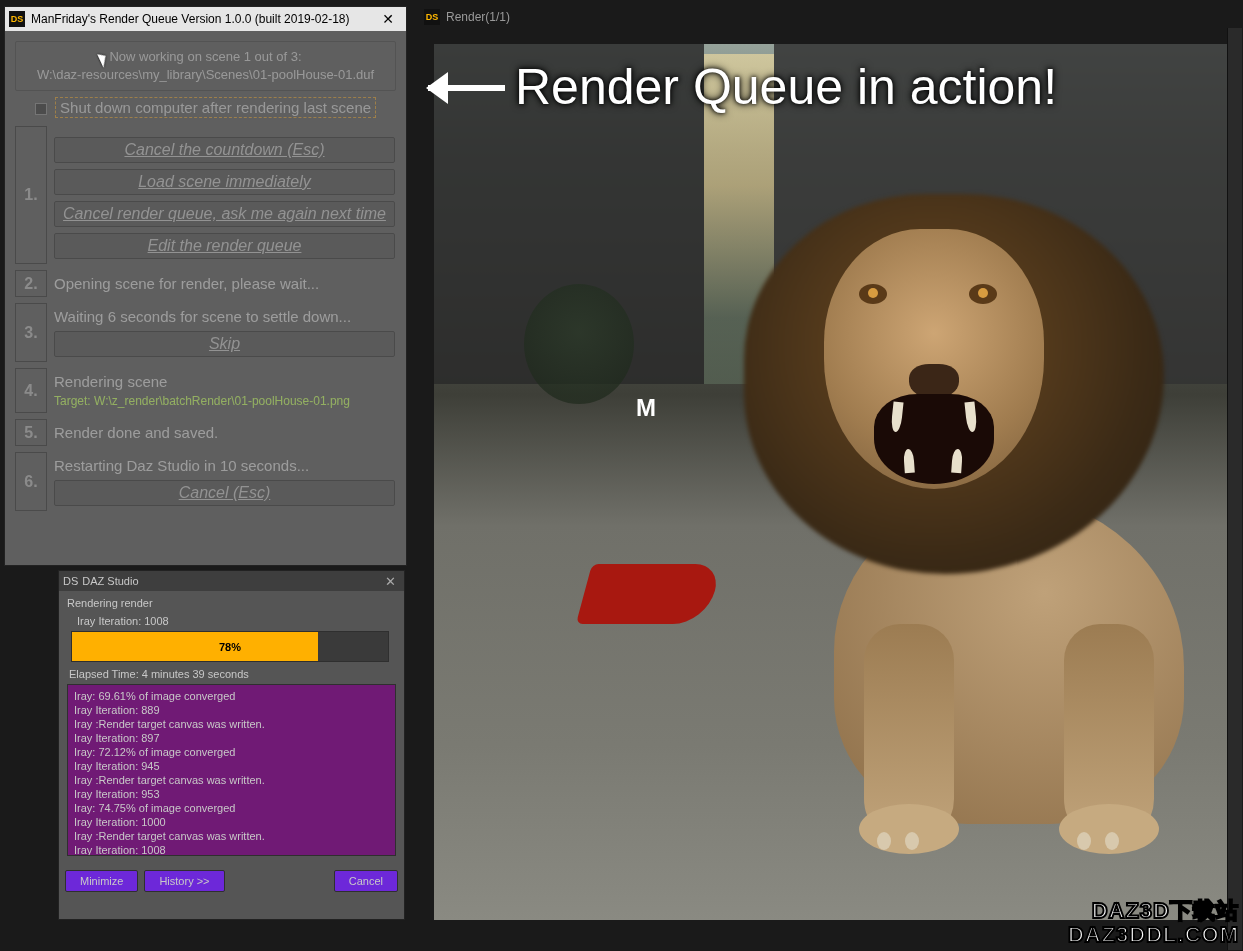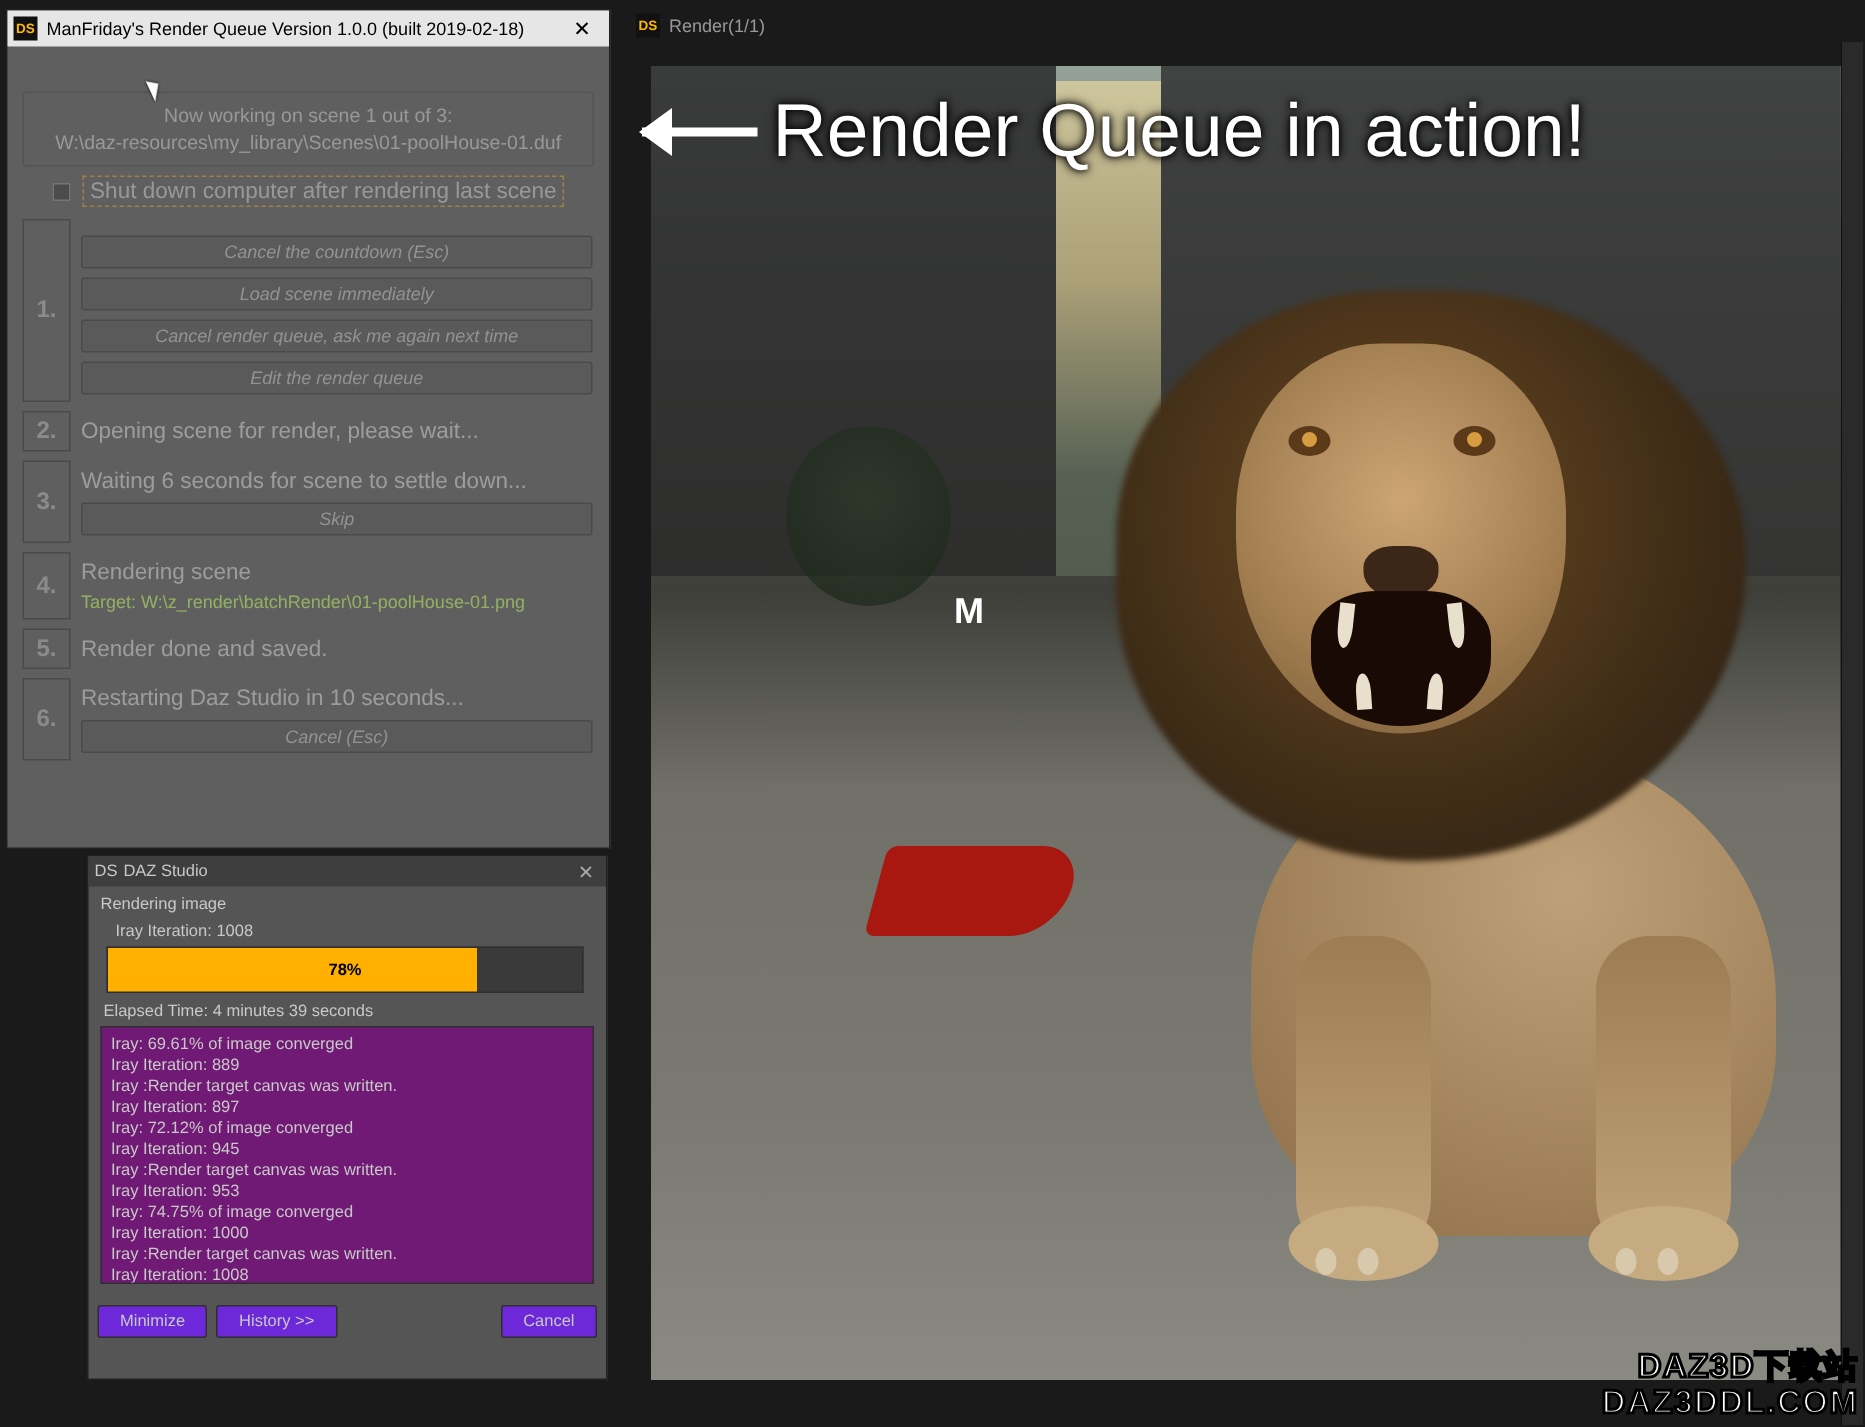--- a/index.html
+++ b/index.html
@@ -50,21 +50,20 @@
     display: flex; align-items: center; justify-content: center;
     font-size: 14px;
     color: #000;
   }
 
   .rq-body {
     padding: 10px 10px 4px 10px;
     color: #c8c8c8;
     font-size: 12px;
     opacity: 0.55;
-    margin-top: 20px;
   }
   .status-box {
     border: 1px solid #4a4a4a;
     border-radius: 2px;
     padding: 6px 8px;
     text-align: center;
     font-size: 13px;
     line-height: 18px;
   }
   .shutdown-row {
@@ -113,24 +112,25 @@
   }
 
   .btn {
     display: block;
     width: 100%;
     margin-top: 6px;
     border: 1px solid #3a3a3a;
     border-radius: 2px;
     background: #565656;
     color: #bdbdbd;
-    font-size: 12px;
+    font-size: 16px;
     font-style: italic;
     text-align: center;
     padding: 3px 0;
+    text-decoration: underline;
   }
 
   
   .ds-dialog {
     position: absolute;
     left: 58px;
     top: 570px;
     width: 347px;
     height: 350px;
     background: #555;
@@ -456,21 +456,21 @@
 
 <div class="cursor"></div>
 
 <div class="ds-dialog">
   <div class="dtitle">
     <span class="ds-icon">DS</span>
     <span class="dlabel">DAZ Studio</span>
     <span class="dclose">✕</span>
   </div>
   <div class="dbody">
-    <div class="dhead">Rendering image</div>
+    <div class="dhead">Rendering render</div>
     <div class="diter">Iray Iteration: 1008</div>
     <div class="progress">
       <div class="fill" id="pfill" style="width: 78%;"></div>
       <div class="pct">78%</div>
     </div>
     <div class="elapsed">Elapsed Time:  4 minutes 39 seconds</div>
     <div class="log" id="log">
         <div>Iray: 69.61% of image converged</div>
         <div>Iray Iteration: 889</div>
         <div>Iray :Render target canvas was written.</div>

